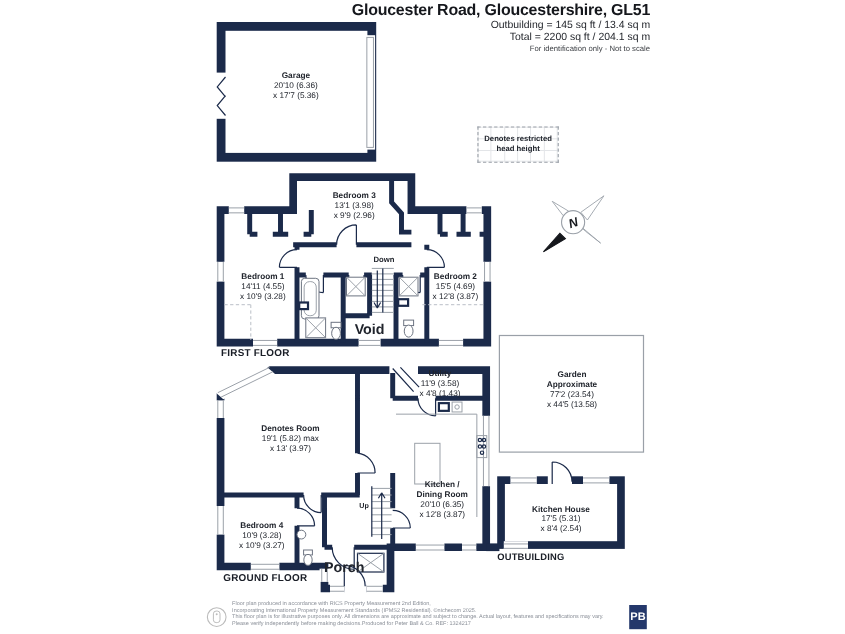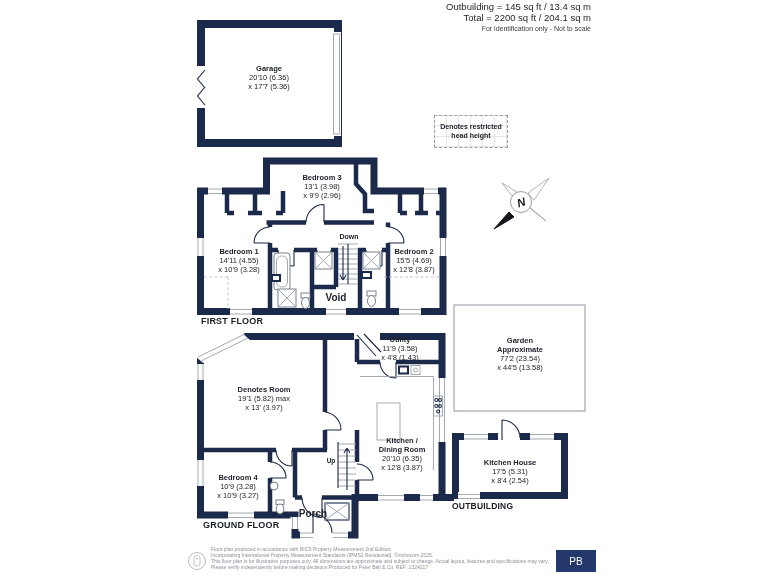--- a/index.html
+++ b/index.html
@@ -16,30 +16,30 @@
   .navyfill{fill:var(--c-wall,#1b2a4a);}
   .dash{stroke:#b9bec6;stroke-width:0.9;stroke-dasharray:3 2.2;fill:none;}
   .hdr{position:absolute;top:2px;right:177px;text-align:right;}
   .hdr .title{font-size:14.5px;font-weight:bold;color:#15171c;letter-spacing:-0.2px;}
   .hdr .al{font-size:9.5px;line-height:10.7px;color:#23262c;}
   .hdr .note{font-size:7px;margin-top:1.5px;color:#3a3d42;}
   .lbl{position:absolute;transform:translateX(-50%);text-align:center;font-size:7.5px;
        line-height:9px;white-space:nowrap;color:#20242c;}
   .lbl .nm{font-weight:bold;display:block;}
   .lbl .dm{display:block;}
-  .tag{position:absolute;font-weight:bold;font-size:10px;white-space:nowrap;color:#20242c;transform:translateX(-50%);}
+  .tag{position:absolute;font-weight:bold;font-size:13px;white-space:nowrap;color:#20242c;transform:translateX(-50%);}
   .floor-lbl{position:absolute;font-size:9px;font-weight:bold;color:#191d26;white-space:nowrap;letter-spacing:0.2px;}
   .legend{position:absolute;left:434px;top:115px;width:72px;height:31px;border:1px dashed #9aa0a8;
        display:flex;align-items:center;justify-content:center;text-align:center;
        font-size:7px;font-weight:bold;line-height:8.5px;color:#20242c;
        background-image:repeating-linear-gradient(to right,transparent 0 11px,#e3e5e8 11px 12px),
                         repeating-linear-gradient(to bottom,transparent 0 9.5px,#e3e5e8 9.5px 10.5px);}
   .footer-lines{position:absolute;left:211px;top:546px;font-size:5px;line-height:6px;color:#8a8f98;}
-  .pb{position:absolute;left:556px;top:550px;width:40px;height:22px;background:var(--c-logo_bg,#24386b);
-      color:#fff;font-weight:normal;font-size:10px;display:flex;align-items:center;justify-content:center;}
+  .pb{position:absolute;left:572px;top:550px;width:16px;height:22px;background:var(--c-logo_bg,#24386b);
+      color:#fff;font-weight:bold;font-size:10px;display:flex;align-items:center;justify-content:center;}
 </style>
 </head>
 <body>
 
 <div class="page">
 
 <svg width="768" height="576" viewBox="0 0 768 576">
 
   <g>
     <rect x="197" y="20" width="145" height="127" class="navyfill"></rect>
@@ -223,20 +223,21 @@
   </g>
 
   <g>
     <circle cx="197" cy="561" r="8.5" fill="none" stroke="#bcbcbc" stroke-width="1"></circle>
     <rect x="194" y="555.5" width="6" height="10.5" rx="2.5" fill="#fff" stroke="#bcbcbc" stroke-width="0.9"></rect>
     <circle cx="197" cy="558.5" r="0.9" fill="#bcbcbc"></circle>
   </g>
 </svg>
 
   <div class="hdr">
+    <div class="title">Gloucester Road, Gloucestershire, GL51</div>
     <div class="al">Outbuilding = 145 sq ft / 13.4 sq m</div>
     <div class="al">Total = 2200 sq ft / 204.1 sq m</div>
     <div class="note">For identification only - Not to scale</div>
   </div>
 
   <div class="legend">
     <div><span>Denotes restricted</span><br>
          <span>head height</span></div>
   </div>
 

